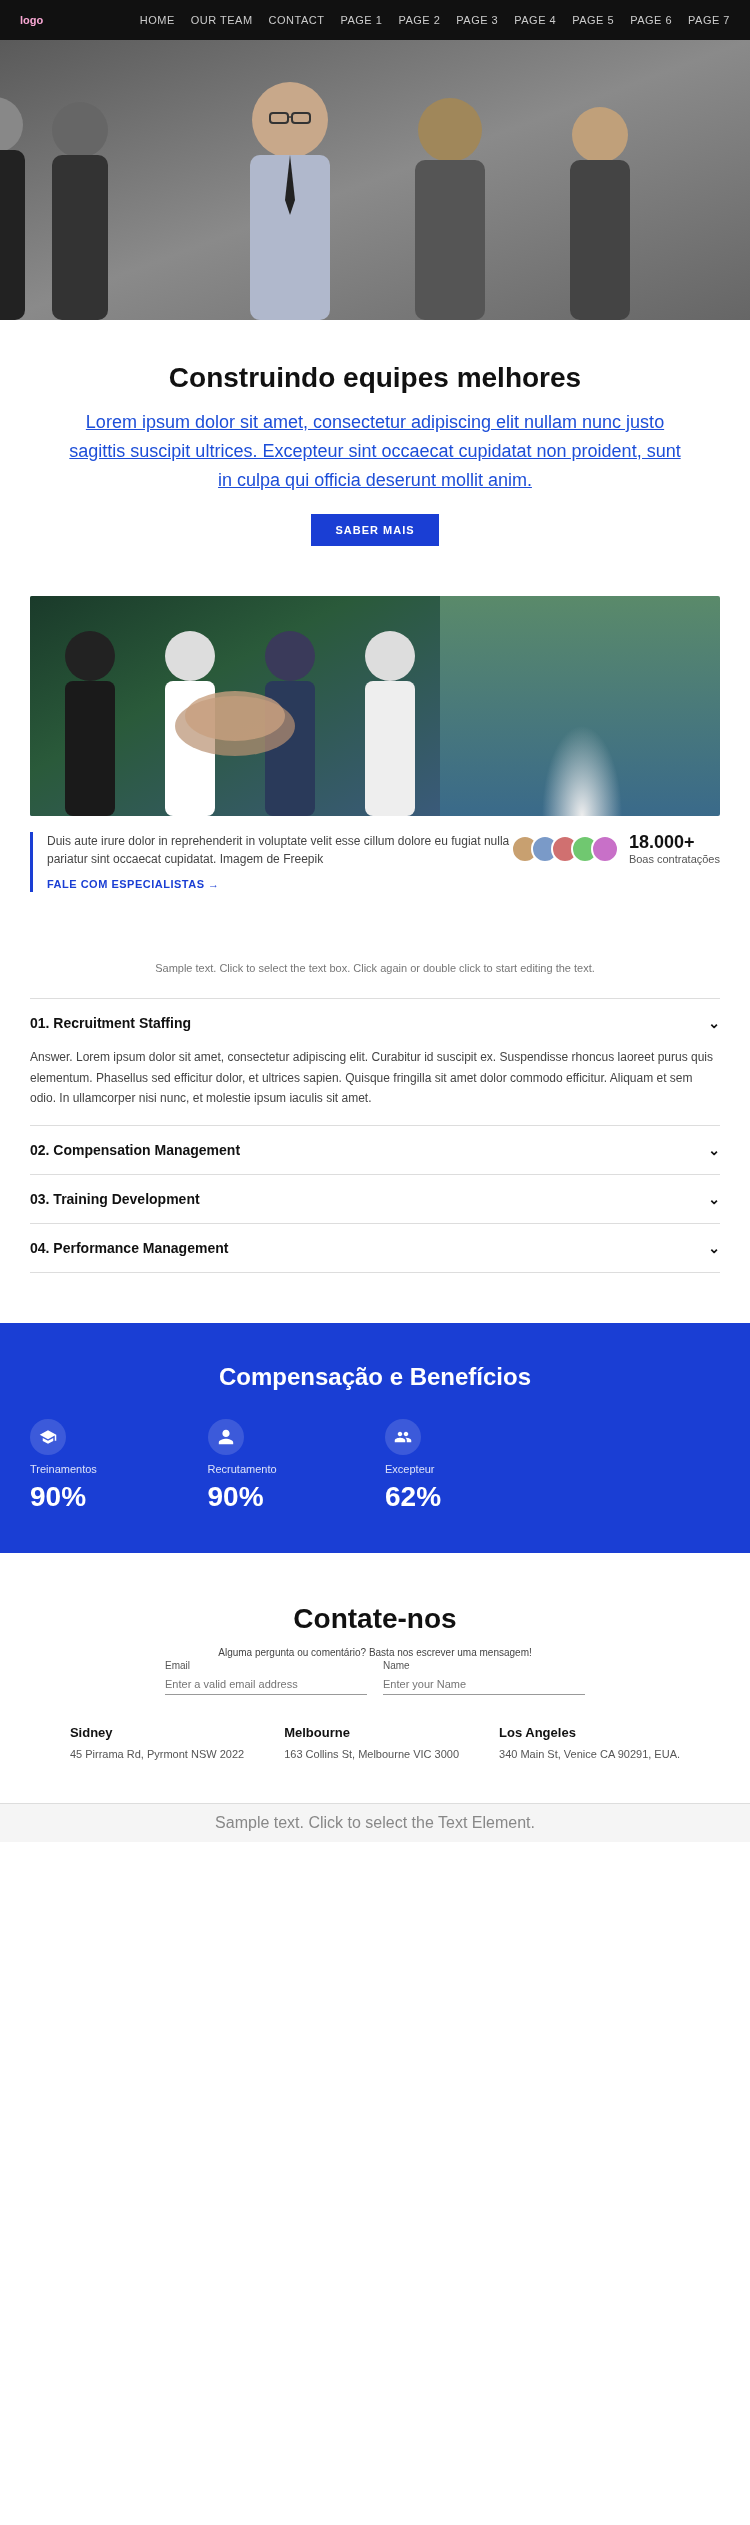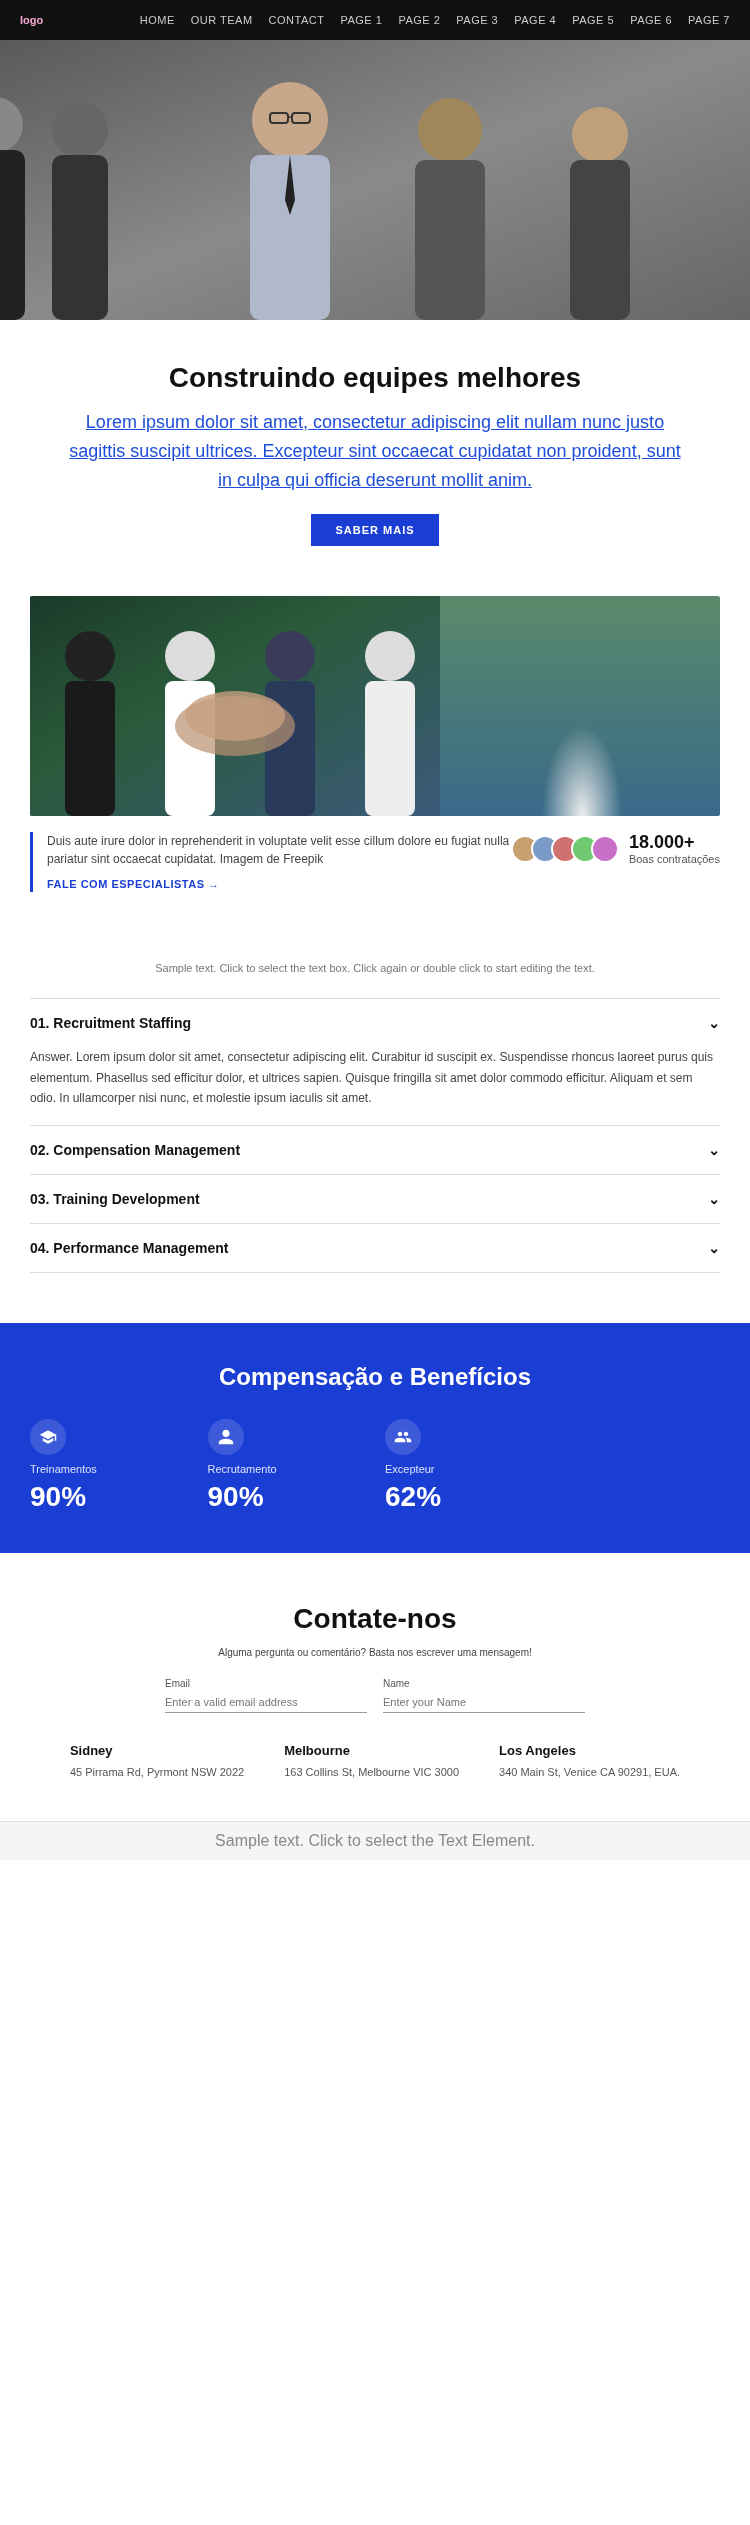--- a/index.html
+++ b/index.html
@@ -292,21 +292,20 @@
       line-height: 1.5;
     }
     .contact-form {
       max-width: 420px;
       margin: 0 auto 30px;
     }
     .form-row {
       display: flex;
       gap: 16px;
       margin-bottom: 14px;
-      margin-top: 18px;
     }
     .form-group {
       flex: 1;
       text-align: left;
     }
     .form-group label {
       font-size: 10px;
       color: #555;
       display: block;
       margin-bottom: 3px;

